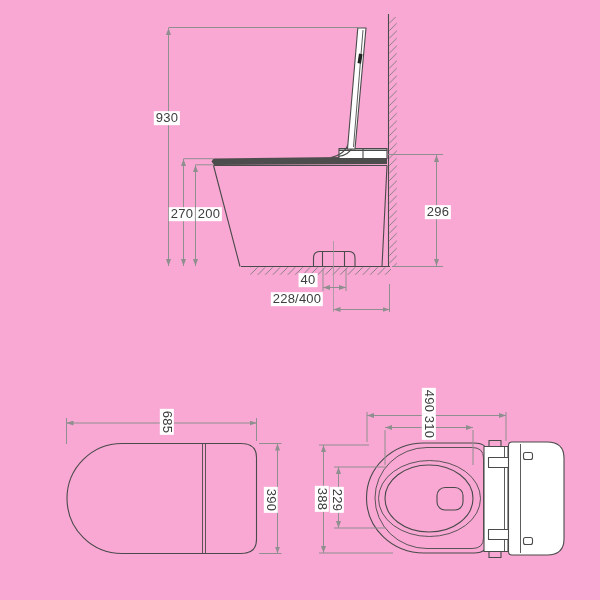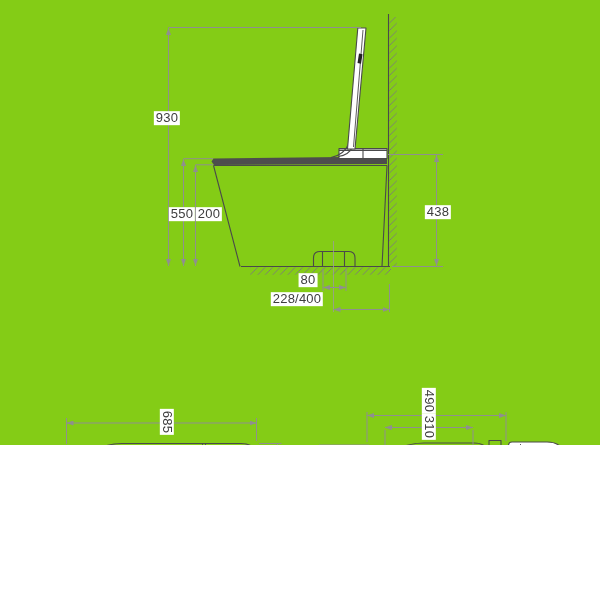--- a/index.html
+++ b/index.html
@@ -1,16 +1,16 @@
 <!DOCTYPE html>
 <html><head>
 <meta charset="utf-8">
 <style>
   html,body{margin:0;padding:0;background:#ffffff;}
-  .canvas{position:relative;width:600px;height:445px;background:#84cc16;overflow:hidden;
+  .canvas{position:relative;width:600px;height:600px;background:#f9a8d4;overflow:hidden;
           font-family:"Liberation Sans",sans-serif;}
   .canvas svg{position:absolute;left:0;top:0;}
   .dim-label{position:absolute;font-size:13px;line-height:1.05;color:#3d3d3d;background:#ffffff;
              padding:0 2px;white-space:nowrap;transform:translate(-50%,-50%);letter-spacing:.2px;}
   .dim-label.rot{transform:translate(-50%,-50%) rotate(90deg);}
 </style>
 </head>
 <body>
 
 <div class="canvas">
@@ -129,24 +129,24 @@
     <line x1="319" y1="445" x2="369" y2="445"></line>
     <line x1="319" y1="553" x2="393" y2="553"></line>
 
     <line x1="338.5" y1="467" x2="338.5" y2="528" marker-start="url(#ah)" marker-end="url(#ah)"></line>
     <line x1="334" y1="467" x2="386" y2="467"></line>
     <line x1="334" y1="528" x2="386" y2="528"></line>
   </g>
 </svg>
 
   <div class="dim-label" style="left:167px;top:118px">930</div>
-  <div class="dim-label" style="left:182px;top:214px">550</div>
+  <div class="dim-label" style="left:182px;top:214px">270</div>
   <div class="dim-label" style="left:209px;top:214px">200</div>
-  <div class="dim-label" style="left:438px;top:212px">438</div>
-  <div class="dim-label" style="left:308px;top:280px">80</div>
+  <div class="dim-label" style="left:438px;top:212px">296</div>
+  <div class="dim-label" style="left:308px;top:280px">40</div>
   <div class="dim-label" style="left:297px;top:299px">228/400</div>
 
   <div class="dim-label rot" style="left:167px;top:422px">685</div>
   <div class="dim-label rot" style="left:271px;top:500px">390</div>
 
   <div class="dim-label rot" style="left:429px;top:401px">490</div>
   <div class="dim-label rot" style="left:429px;top:427px">310</div>
   <div class="dim-label rot" style="left:322px;top:499px">388</div>
   <div class="dim-label rot" style="left:337px;top:500px">229</div>
 

